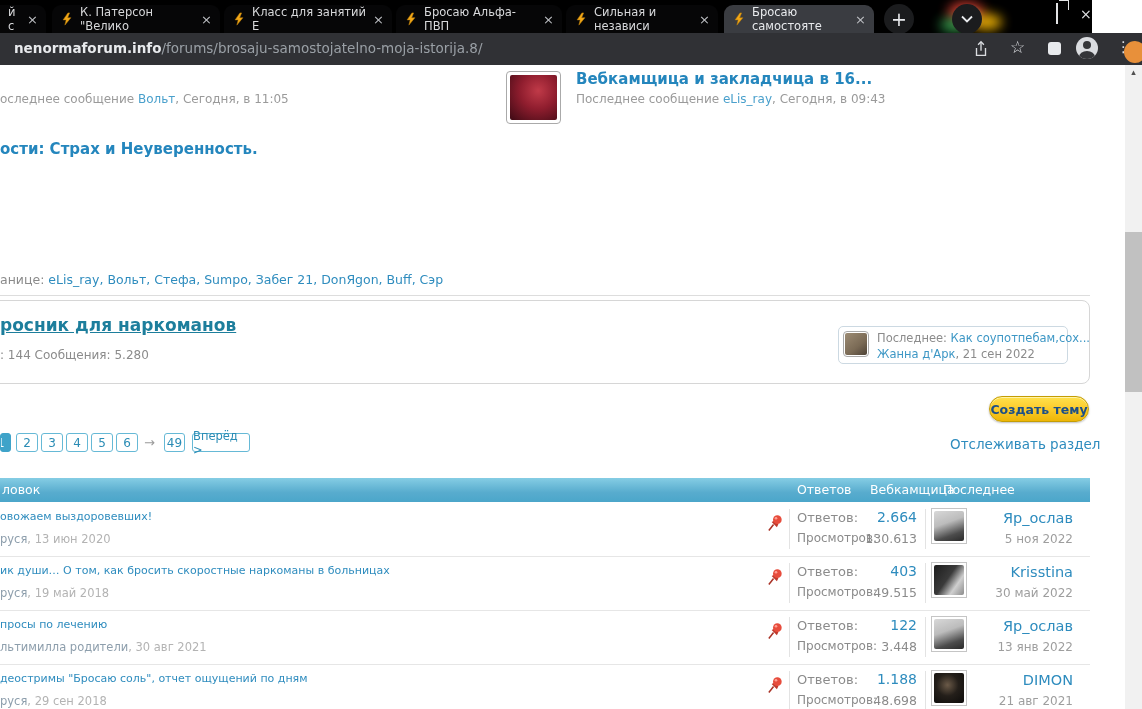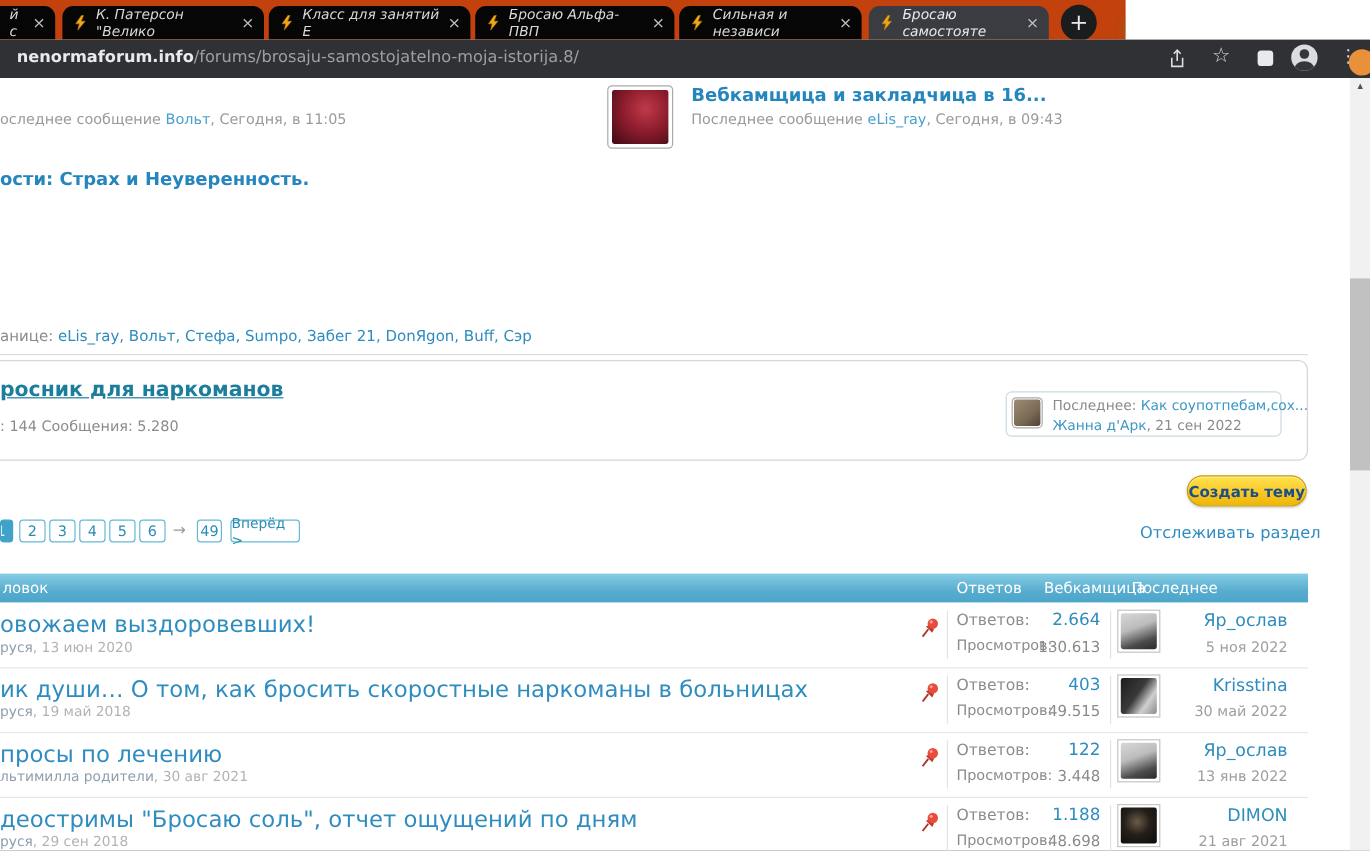--- a/index.html
+++ b/index.html
@@ -2,21 +2,21 @@
 <html><head>
 <meta charset="utf-8">
 <style>
   html,body{margin:0;padding:0;background:#101010;}
   *{box-sizing:border-box;}
   .screen{position:relative;width:1142px;height:709px;overflow:hidden;background:#fff;
           font-family:"DejaVu Sans","Liberation Sans",sans-serif;}
   .abs{position:absolute;white-space:nowrap;}
 
   
-  .tabstrip{position:absolute;left:0;top:0;width:938px;height:33px;background:#c2410c;overflow:hidden;font-style:italic;}
+  .tabstrip{position:absolute;left:0;top:0;width:1092px;height:33px;background:#000000;overflow:hidden;}
   .blob{position:absolute;border-radius:50%;filter:blur(6px);opacity:.9;}
   .tab{position:absolute;top:5px;height:28px;background:#060607;border-radius:9px 9px 0 0;
        color:#d8d9db;font-size:11.5px;display:flex;align-items:center;padding:0 8px;gap:6px;overflow:hidden;}
   .tab.active{background:#3a3c41;color:#e8eaed;}
   .tab .lbl{overflow:hidden;text-overflow:clip;flex:1;}
   .tab .x{color:#bdbfc3;font-size:13px;flex:none;cursor:default;}
   .circle-btn{position:absolute;border-radius:50%;background:#1b1c1e;color:#e8eaed;
               display:flex;align-items:center;justify-content:center;}
   .winbtns{position:absolute;top:4px;display:flex;gap:22px;color:#e2e3e5;align-items:center;}
   .win-min{width:11px;height:2px;background:#e2e3e5;}
@@ -56,21 +56,21 @@
               box-shadow:0 1px 2px rgba(0,0,0,.25), inset 0 1px 0 #fff3a8;}
   .watch{font-size:13.5px;color:#2e8cbe;}
   .pg{position:absolute;height:19px;min-width:21px;border:1px solid #66b9d6;border-radius:3px;
       color:#2a8cb5;font-size:12px;display:flex;align-items:center;justify-content:center;background:#fff;}
   .pg.cur{background:#3fa3c9;border-color:#3fa3c9;color:#fff;overflow:hidden;justify-content:flex-start;}
   .thead{position:absolute;left:0;width:1090px;height:24px;
          background:linear-gradient(180deg,#85cde4 0%,#58acce 60%,#4ba6ca 100%);
          color:#fff;font-size:12.5px;}
   .thead span{position:absolute;top:0;line-height:24px;}
   .row-border{position:absolute;left:0;width:1090px;height:0;border-top:1px solid #e6e6e6;}
-  .rtitle{font-size:19px;color:#2e8cbe;}
+  .rtitle{font-size:11px;color:#2e8cbe;}
   .rstart{font-size:11.5px;}
   .st-user{color:#8d9eac;}
   .st-date{color:#b3b3b3;}
   .vline{position:absolute;width:0;height:40px;border-left:1px solid #e3e3e3;}
   .stat-lbl{font-size:13px;color:#8b8b8b;}
   .stat-lbl2{font-size:12px;color:#8b8b8b;}
   .stat-val{font-size:14px;color:#2e8cbe;text-align:right;}
   .stat-val2{font-size:12.5px;color:#8b8b8b;text-align:right;}
   .row-avatar{position:absolute;width:36px;height:36px;border:1px solid #c5c5c5;background:#fff;padding:2px;}
   .ruser{font-size:14.5px;color:#2e8cbe;text-align:right;}

